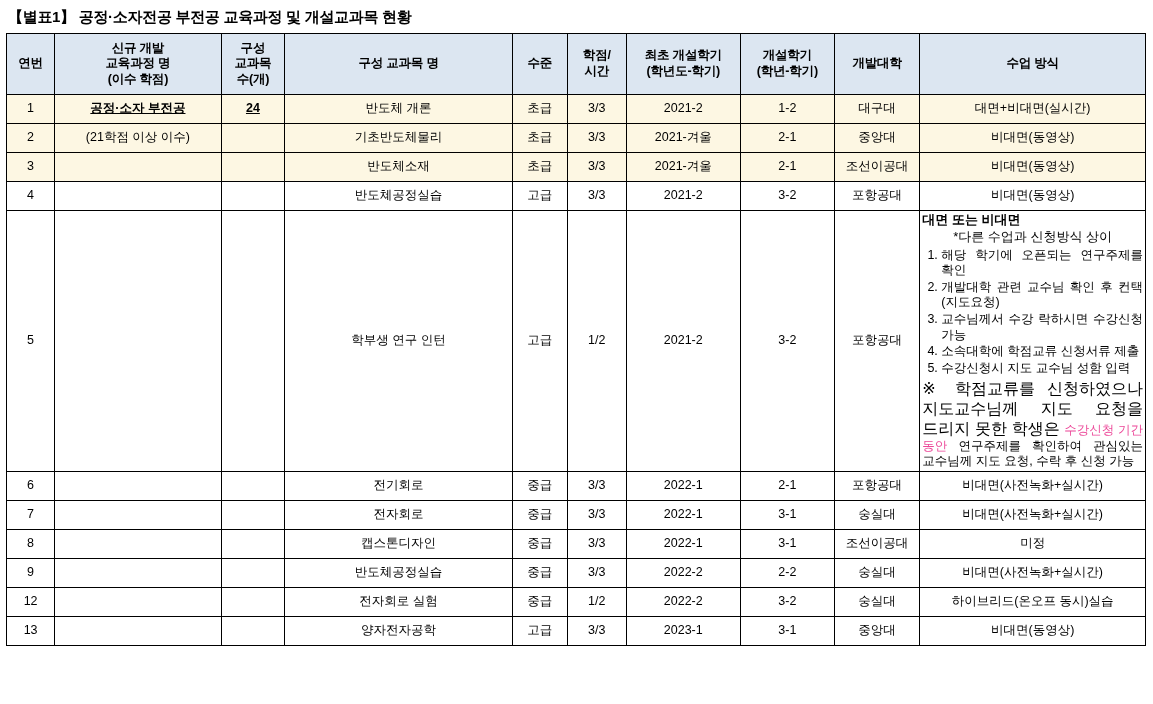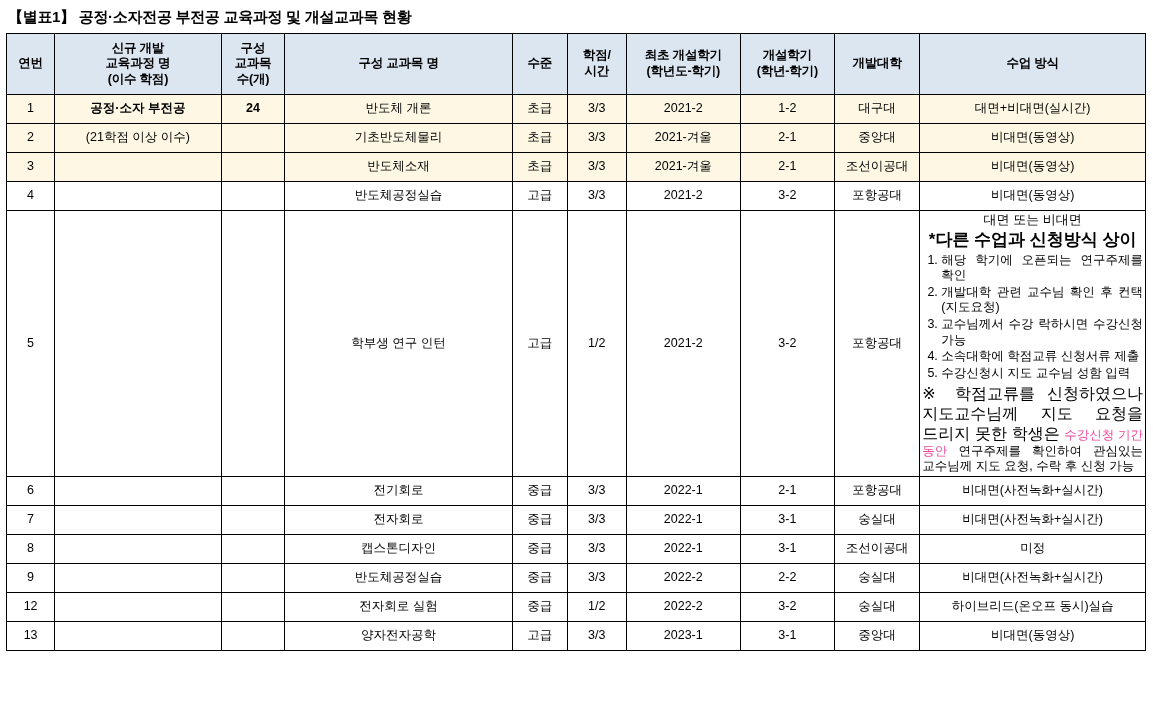--- a/index.html
+++ b/index.html
@@ -47,49 +47,49 @@
     background: #dce6f1;
     font-weight: bold;
     font-size: 13px;
     height: 58px;
     letter-spacing: -0.2px;
   }
   thead th .l2 { display: block; }
   tr.hl td {
     background: #fdf7e3;
   }
-  td.bold-cell { font-weight: bold; }
+  td.bold-cell { font-weight: bold; text-decoration: underline; }
   td.tall { height: 26px; }
   .num-col { width: 44px; }
   .newdev-col { width: 152px; }
   .cnt-col { width: 58px; }
   .subject-col { width: 208px; }
   .level-col { width: 50px; }
   .credit-col { width: 54px; }
   .firstsem-col { width: 104px; }
   .sem-col { width: 86px; }
   .univ-col { width: 78px; }
   .method-col { width: 206px; }
 
   td.method-long {
     text-align: left;
     padding: 3px 6px 4px 6px;
     font-size: 12px;
     line-height: 1.32;
   }
   td.method-long .hdr {
-    text-align: center;
-    font-weight: normal;
+    text-align: left;
+    font-weight: bold;
     font-size: 13px;
     display: block;
     margin-bottom: 1px;
   }
   td.method-long .sub {
-    font-weight: bold;
-    font-size: 17px;
+    font-weight: normal;
+    font-size: 13px;
     display: block;
     margin-bottom: 2px;
   }
   td.method-long ol {
     margin: 0;
     padding-left: 19px;
     list-style-position: outside;
   }
   td.method-long ol li {
     margin: 0 0 1px 0;

